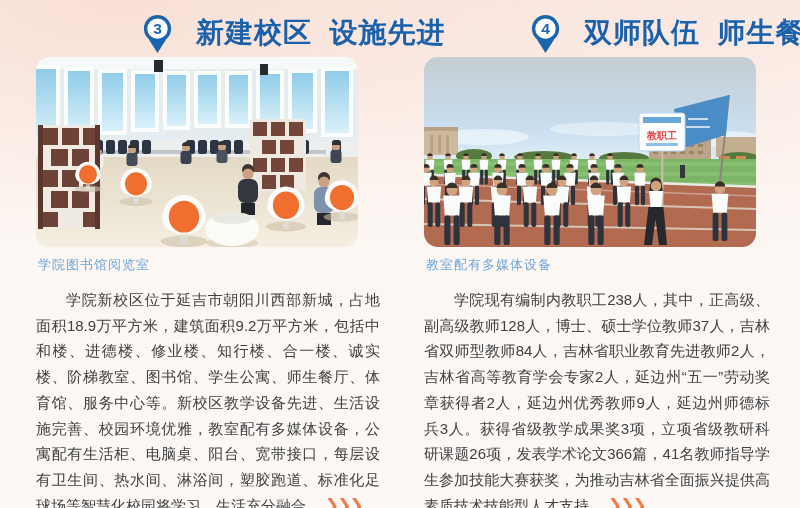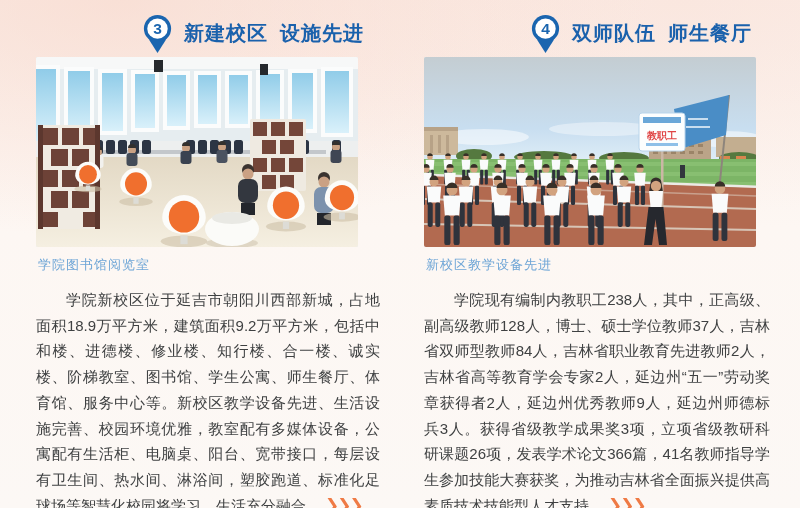--- a/index.html
+++ b/index.html
@@ -10,24 +10,24 @@
       radial-gradient(120% 85% at 15% 0%, rgba(247,212,199,.55), rgba(247,212,199,0) 55%),
       radial-gradient(120% 85% at 85% 0%, rgba(249,222,212,.45), rgba(249,222,212,0) 50%),
       linear-gradient(180deg,#fbeee8 0%,#fdf7f3 45%,#fcf8f5 100%);
   }
   .page{display:flex;box-sizing:border-box;padding-left:36px;}
   .col{width:344px;margin-right:44px;}
   .col.right{width:346px;margin-right:0;}
   .header{height:44px;margin:11px 0 2px 104px;display:flex;align-items:center;gap:9px;}
   .pin{width:35px;height:41px;flex:0 0 auto;}
   .title{
-    font-size:20px;font-weight:bold;color:#1a61ac;margin:0;
-    letter-spacing:1px;white-space:pre;font-family:Liberation Serif, serif;
+    font-size:28px;font-weight:bold;color:#1a61ac;margin:12px;
+    letter-spacing:1px;white-space:pre;
   }
-  .photo-wrap{width:322px;height:190px;border-radius:2px;overflow:hidden;background:#dde6ea;}
+  .photo-wrap{width:322px;height:190px;border-radius:14px;overflow:hidden;background:#dde6ea;}
   .right .photo-wrap{width:332px;}
   .scene{display:block;width:100%;height:100%;}
   .caption{margin:9px 0 0 2px;font-size:13px;color:#6ea5d6;letter-spacing:1px;}
   .para{
     margin:13px 0 0 0;font-size:15px;line-height:25.7px;color:#3f4142;
     text-align:justify;text-indent:2em;word-break:break-all;
   }
   .arrows{
     color:#ef7a45;font-weight:bold;font-size:17px;
     letter-spacing:-2px;margin-left:4px;white-space:nowrap;
@@ -347,18 +347,18 @@
           <g transform="translate(232,150)">
             <path d="M-5.5 -24 a5.5 5.5 0 0 1 11 0 l1.5 9 h-14 z" fill="#352e2a"></path>
             <circle cx="0" cy="-21" r="5.2" fill="#d2a37f"></circle>
             <path d="M-7 -16 h14 l-1.5 16 h-11 z" fill="#fbfbfb"></path>
             <path d="M-7.5 0 h15 l3.5 38 h-8 l-3.5 -26 l-3.5 26 h-8 z" fill="#26282e"></path>
           </g>
         </g>
       </svg>
     </div>
 
-    <div class="caption">新校区教学设备先进</div>
+    <div class="caption">教室配有多媒体设备</div>
 
     <p class="para"><span>学院现有编制内教职工238人，其中，正高级、副高级教师128人，博士、硕士学位教师37人，吉林省双师型教师84人，吉林省职业教育先进教师2人，吉林省高等教育学会专家2人，延边州“五一”劳动奖章获得者2人，延边州优秀教师9人，延边州师德标兵3人。获得省级教学成果奖3项，立项省级教研科研课题26项，发表学术论文366篇，41名教师指导学生参加技能大赛获奖，为推动吉林省全面振兴提供高素质技术技能型人才支持。</span><span class="arrows">❯❯❯</span></p>
   </div>
 
 </div>
 
 </body></html>

